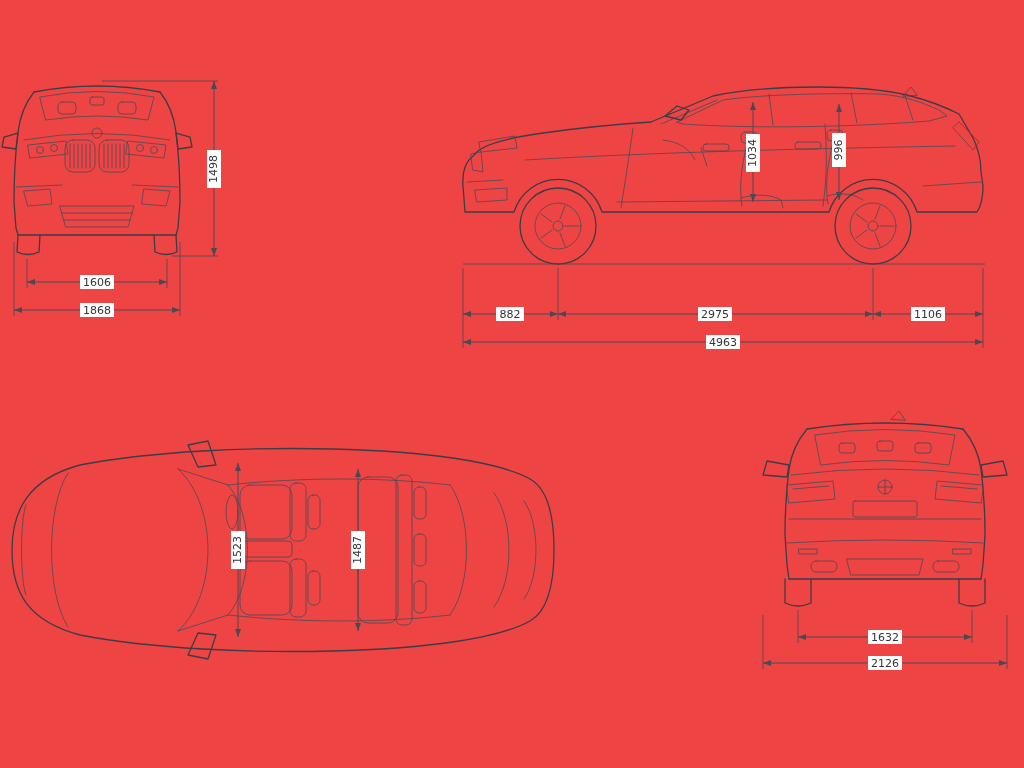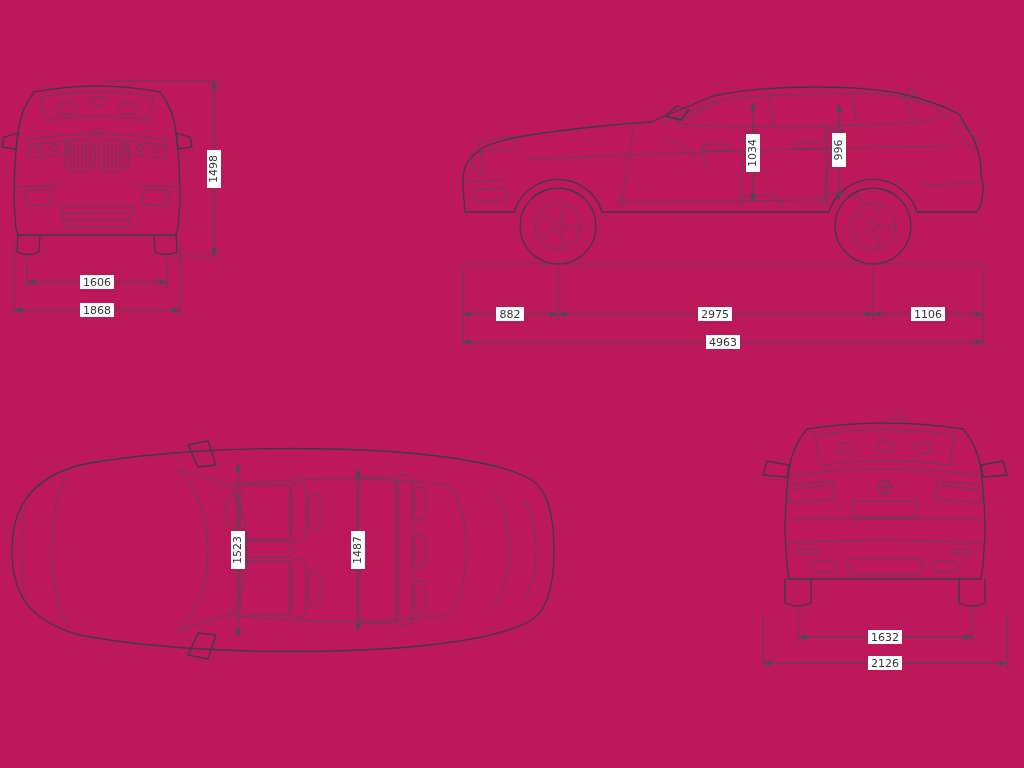--- a/index.html
+++ b/index.html
@@ -1,16 +1,16 @@
 <!DOCTYPE html>
 <html><head>
 <meta charset="utf-8">
 <style>
   html,body{margin:0;padding:0;background:#e9e9e9;}
-  #stage{position:relative;width:1024px;height:768px;background:#be185d;overflow:hidden;
+  #stage{position:relative;width:1024px;height:768px;background:#ef4444;overflow:hidden;
          font-family:"DejaVu Sans", sans-serif;}
   svg{position:absolute;overflow:visible;}
   .car{stroke:#3d3d47;fill:none;stroke-width:1.3;stroke-linejoin:round;stroke-linecap:round;}
   .thin{stroke:#4a4a55;fill:none;stroke-width:0.8;stroke-linejoin:round;stroke-linecap:round;}
   .dim{stroke:#4a4a54;stroke-width:1;fill:none;}
   .ext{stroke:#4a4a54;stroke-width:0.8;fill:none;}
   .lblbg{fill:#ffffff;}
   text.lbl{font-family:"DejaVu Sans", sans-serif;font-size:11px;fill:#33333c;
            text-anchor:middle;dominant-baseline:middle;}
   #front-svg{left:2px;top:56px;}

